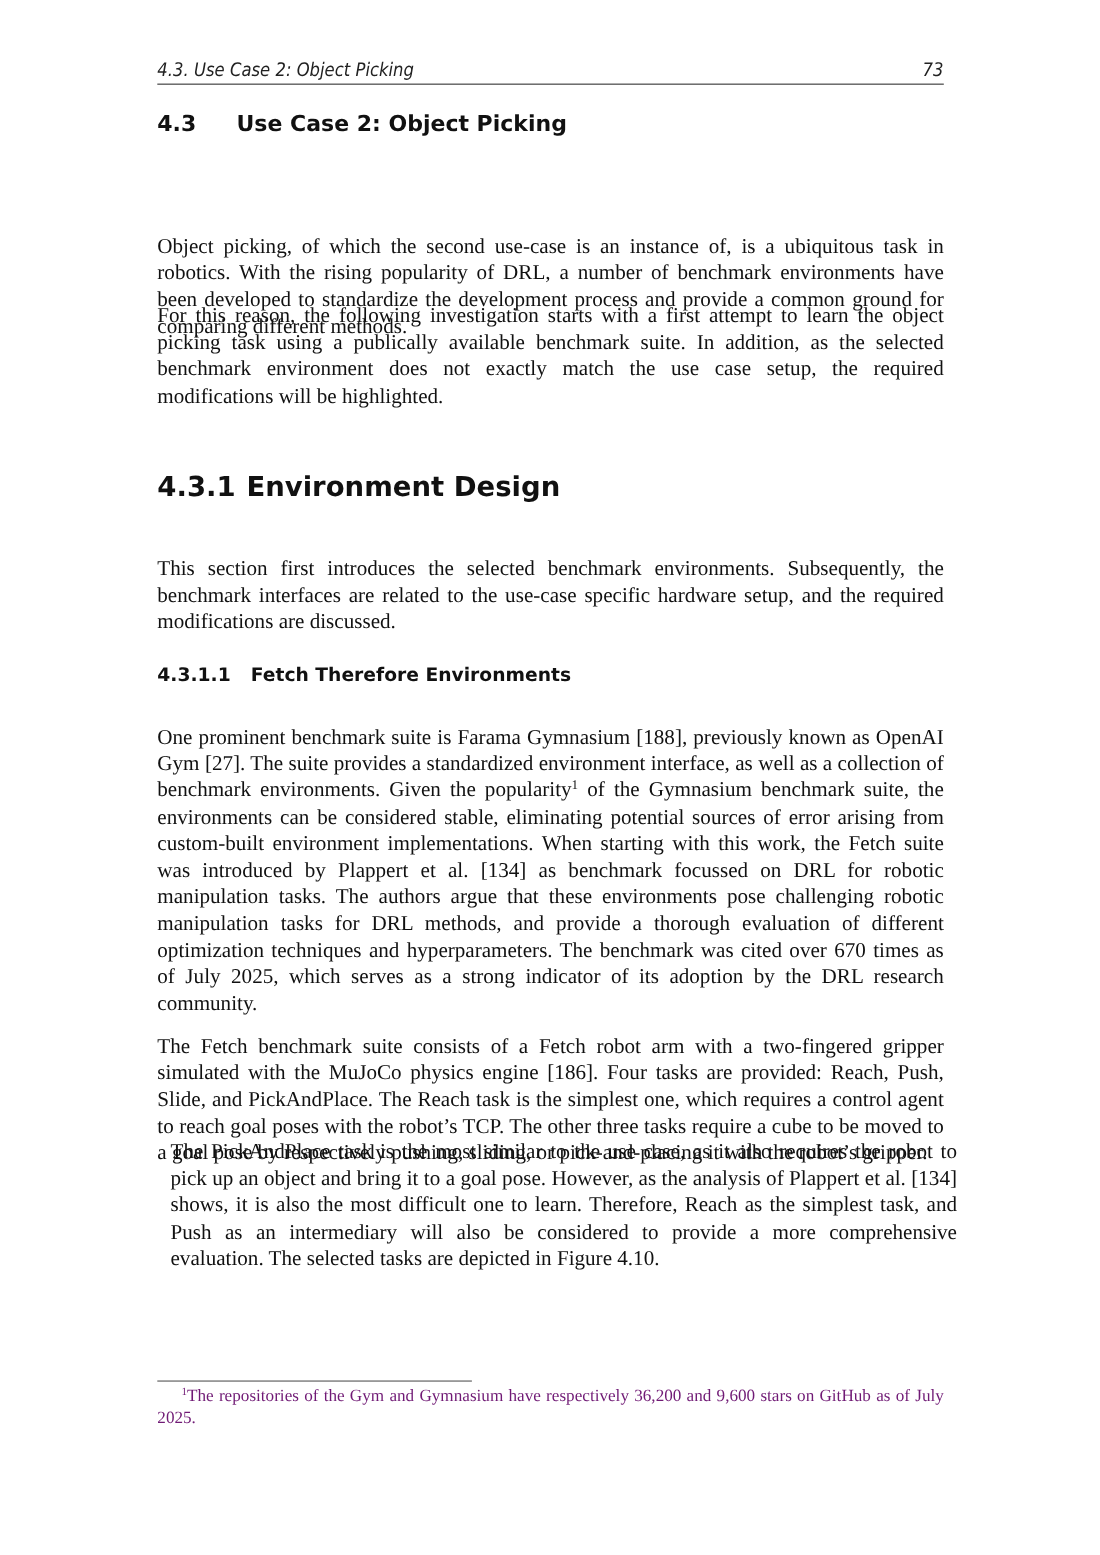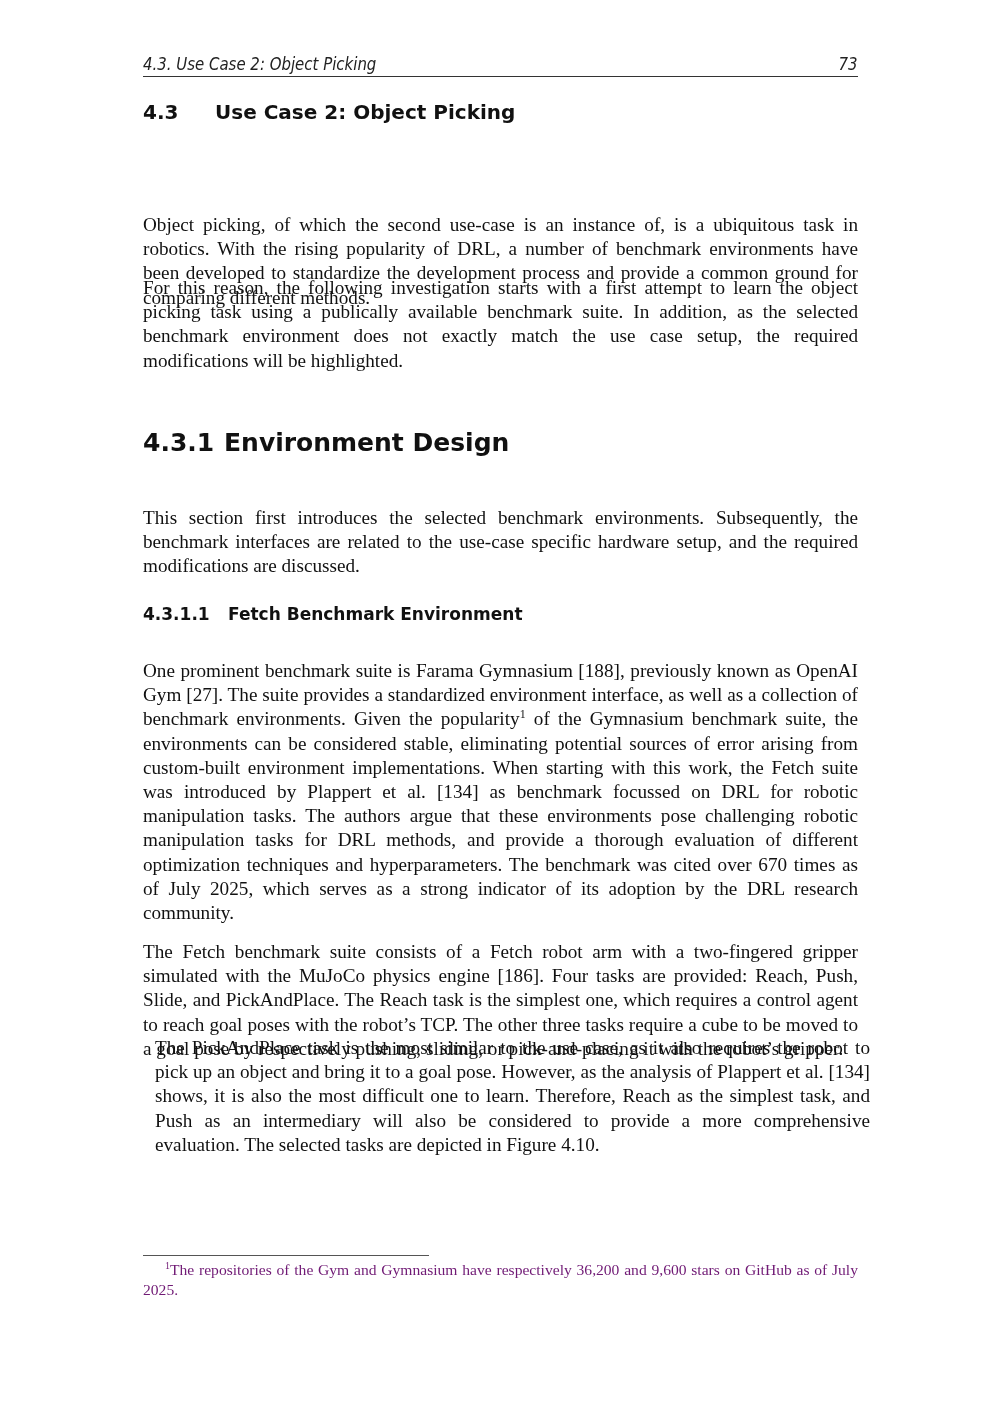--- a/index.html
+++ b/index.html
@@ -58,21 +58,21 @@
   <p id="p1">Object picking, of which the second use-case is an instance of, is a ubiquitous task in robotics. With the rising popularity of DRL, a number of benchmark environments have been developed to standardize the development process and provide a common ground for comparing different methods.</p>
   <p id="p2">For this reason, the following investigation starts with a first attempt to learn the object picking task using a publically available benchmark suite. In addition, as the selected benchmark environment does not exactly match the use case setup, the required modifications will be highlighted.</p>
 
   <h2>
     <span class="num">4.3.1</span><span>Environment Design</span>
   </h2>
 
   <p id="p3">This section first introduces the selected benchmark environments. Subsequently, the benchmark interfaces are related to the use-case specific hardware setup, and the required modifications are discussed.</p>
 
   <h3>
-    <span class="num">4.3.1.1</span><span>Fetch Benchmark Environment</span>
+    <span class="num">4.3.1.1</span><span>Fetch Therefore Environments</span>
   </h3>
 
   <p id="p4"><span>One prominent benchmark suite is Farama Gymnasium [188], previously known as OpenAI Gym [27]. The suite provides a standardized environment interface, as well as a collection of benchmark environments. Given the popularity</span><sup>1</sup><span> of the Gym­nasium benchmark suite, the environments can be considered stable, eliminating potential sources of error arising from custom-built environment implementations. When starting with this work, the Fetch suite was introduced by Plappert et al. [134] as benchmark focussed on DRL for robotic manipulation tasks. The authors argue that these environments pose challenging robotic manipulation tasks for DRL methods, and provide a thorough evaluation of different optimization techniques and hyperparameters. The benchmark was cited over 670 times as of July 2025, which serves as a strong indicator of its adoption by the DRL research community.</span></p>
 
   <p id="p5">The Fetch benchmark suite consists of a Fetch robot arm with a two-fingered gripper simulated with the MuJoCo physics engine [186]. Four tasks are provided: Reach, Push, Slide, and PickAndPlace. The Reach task is the simplest one, which requires a control agent to reach goal poses with the robot’s TCP. The other three tasks require a cube to be moved to a goal pose by respectively pushing, sliding, or pick-and-placing it with the robot’s gripper.</p>
   <p id="p6">The PickAndPlace task is the most similar to the use case, as it also requires the robot to pick up an object and bring it to a goal pose. However, as the analysis of Plappert et al. [134] shows, it is also the most difficult one to learn. Therefore, Reach as the simplest task, and Push as an intermediary will also be considered to provide a more comprehensive evaluation. The selected tasks are depicted in Figure 4.10.</p>
 
   <div class="fn-rule"></div>
   <div class="footnote"><sup>1</sup><span>The repositories of the Gym and Gymnasium have respectively 36,200 and 9,600 stars on GitHub as of July 2025.</span></div>
 

